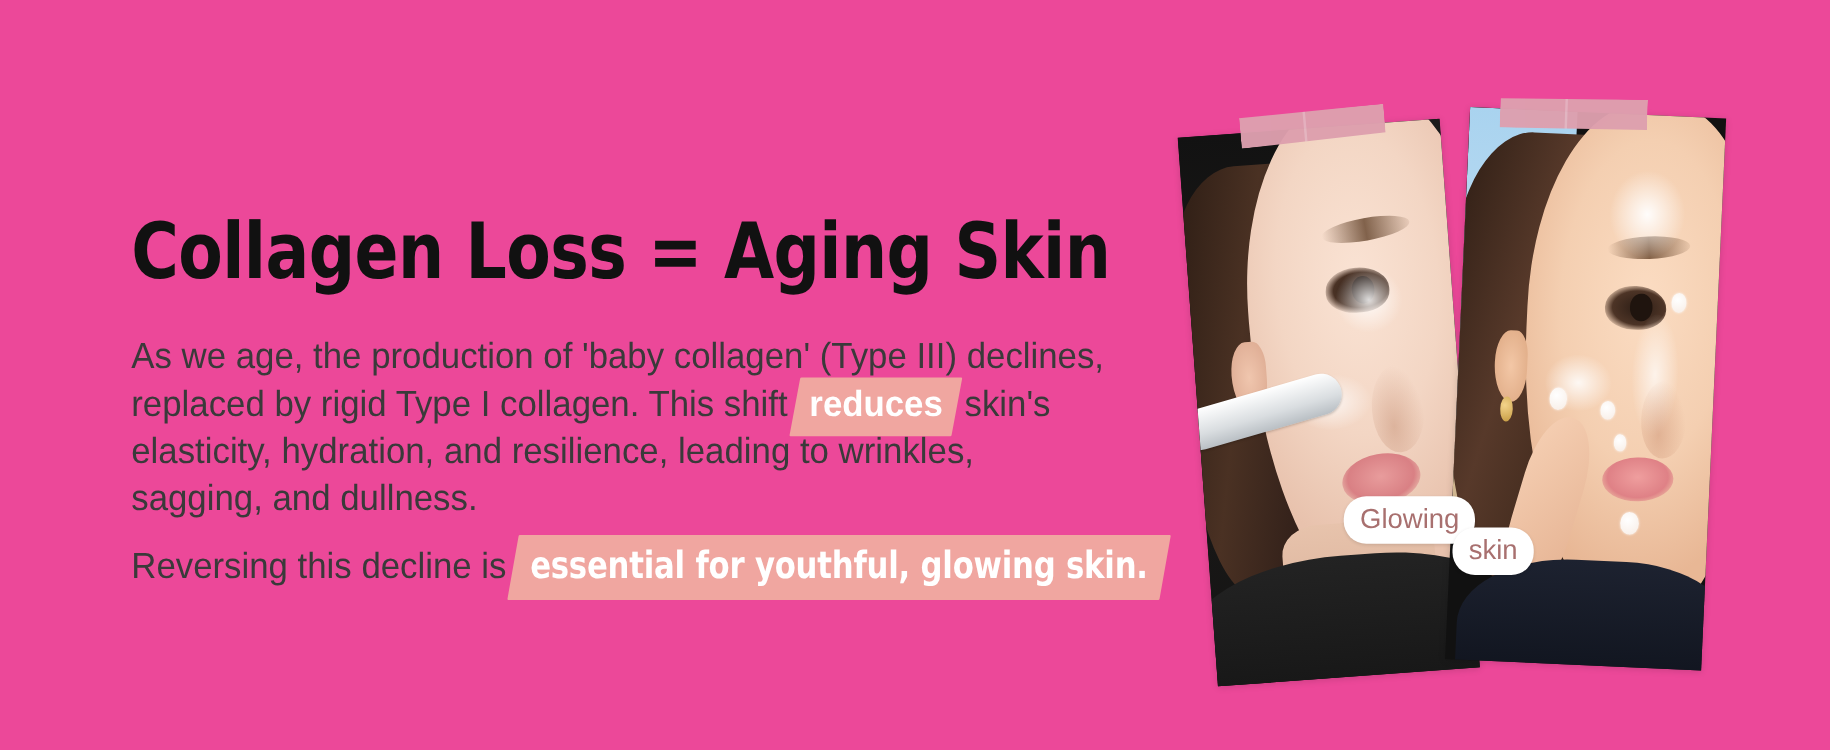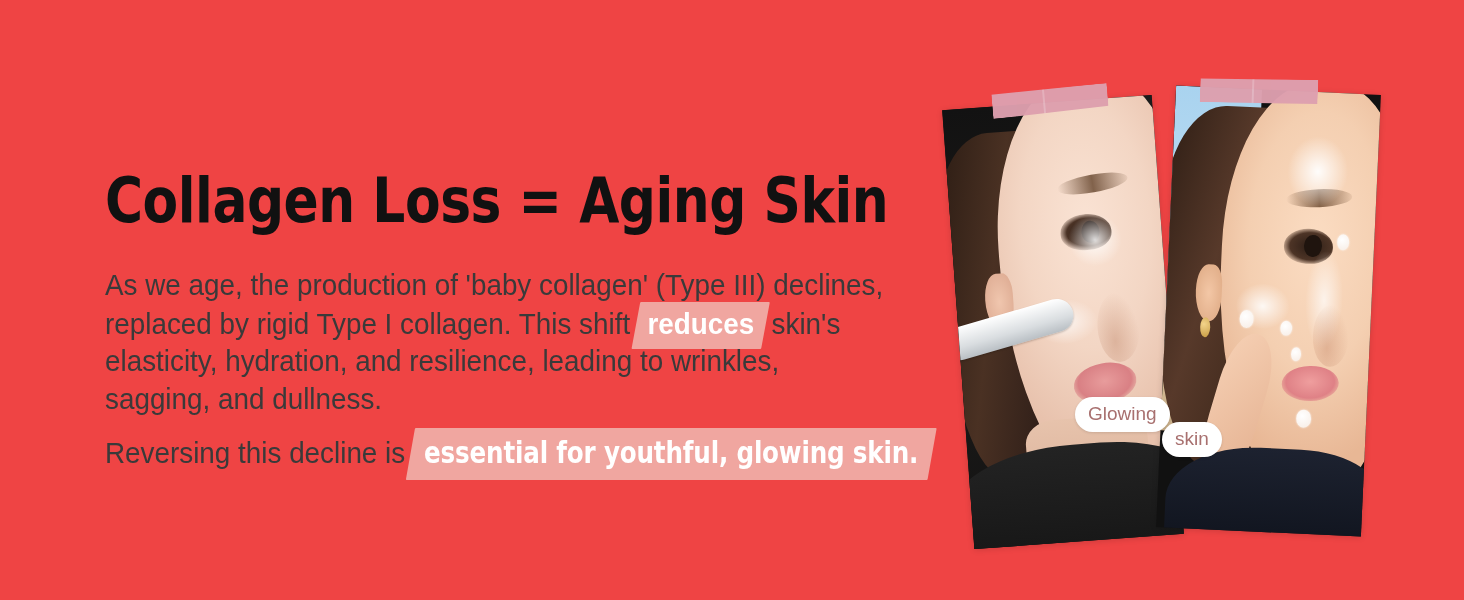--- a/index.html
+++ b/index.html
@@ -367,34 +367,34 @@
     clip-path: polygon(0 10%, 100% 0, 100% 92%, 0 100%);
   }
 
   
   .pill {
     position: absolute;
     background: #ffffff;
     color: var(--pilltext, #a8706f);
     font-family: "Liberation Sans", sans-serif;
     font-weight: 400;
-    font-size: 19px;
+    font-size: 22px;
     line-height: 1;
     padding: 7px 13px 9px 13px;
     border-radius: 18px;
     white-space: nowrap;
     box-shadow: 0 1px 3px rgba(0,0,0,.12);
   }
   #pill-glowing { left: 145px; top: 337px; }
   #pill-skin    { left: 232px; top: 362px; text-align: center; }
 </style>
 </head>
 <body>
 
-<div id="banner" style="background: #ef4444;">
+<div id="banner" style="background: #ec4899;">
 
   <div id="text-col">
 
     <h1 id="headline" style="color: rgb(17, 17, 17);">Collagen Loss = Aging Skin</h1>
 
     <div id="body-copy" style="color: rgb(58, 58, 58);">
 
       <span class="ln">As we age, the production of 'baby collagen' (Type III) declines,</span>
 
       <span class="ln"><span>replaced by rigid Type I collagen. This shift </span><span class="hl" style="--hlcolor: #f0a6a0;">reduces</span><span> skin's</span></span>

